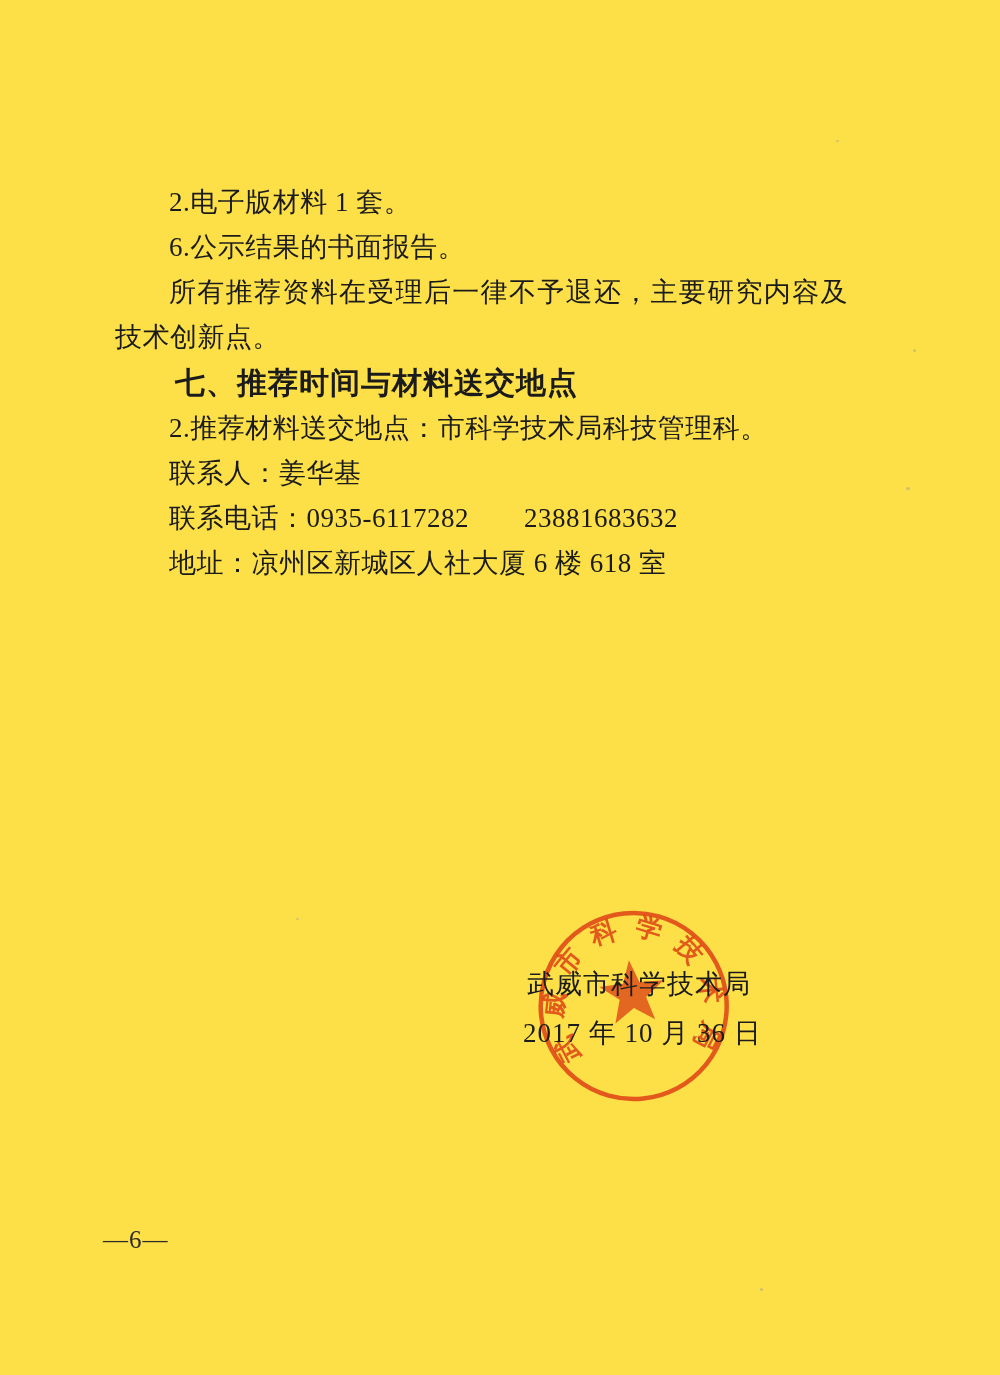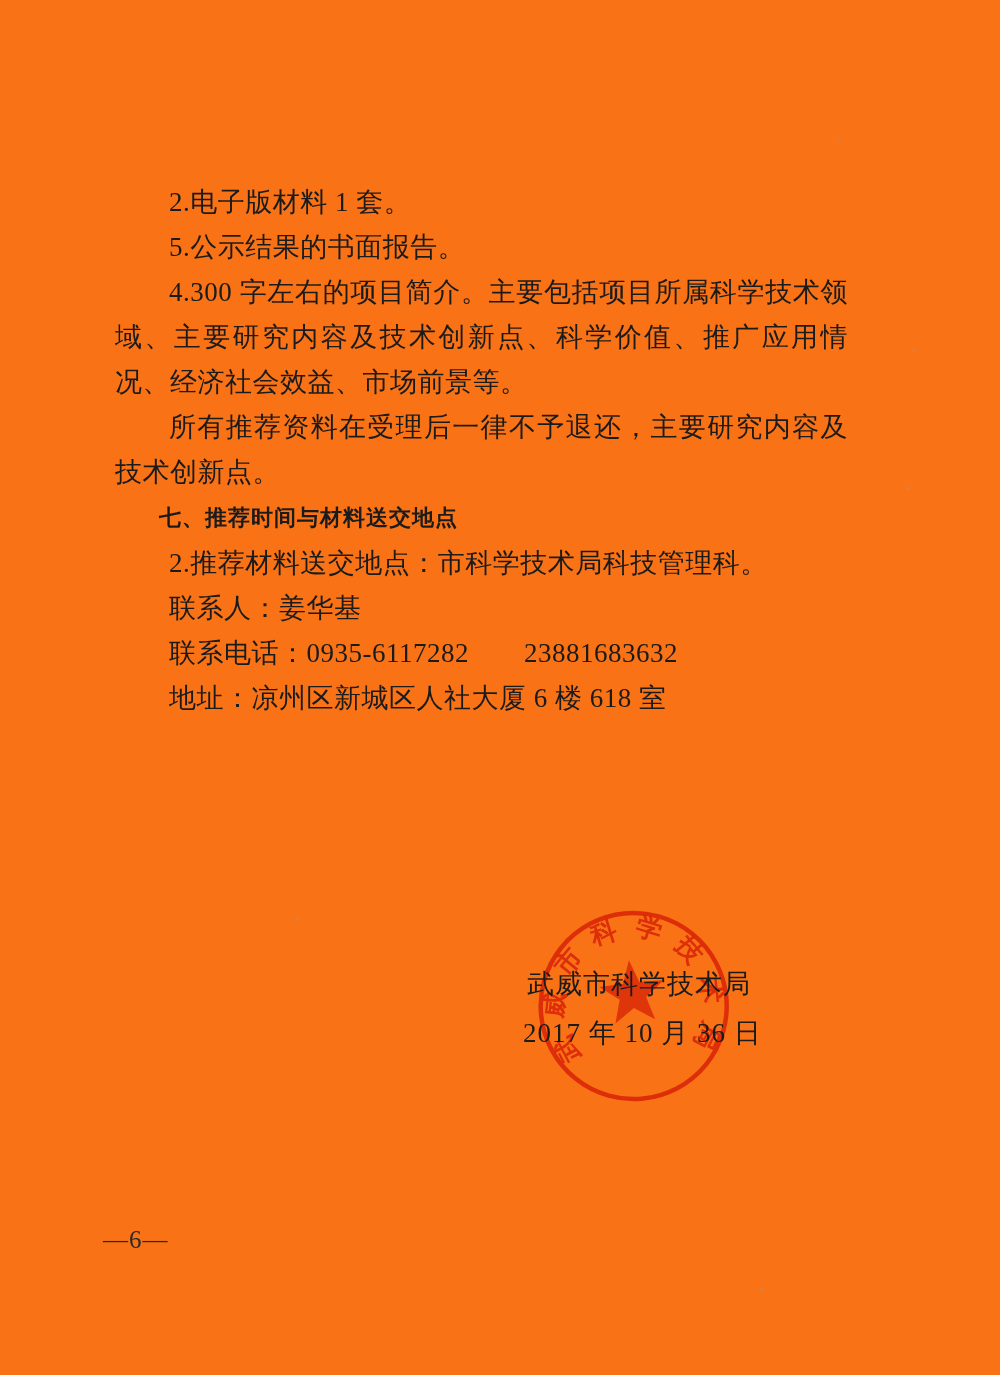--- a/index.html
+++ b/index.html
@@ -4,21 +4,21 @@
 <style>
   html, body {
     margin: 0;
     padding: 0;
     background: #ffffff;
   }
   .page {
     position: relative;
     width: 1000px;
     height: 1375px;
-    background: #f97316;
+    background: #fde047;
     overflow: hidden;
     font-family: "Liberation Serif", "DejaVu Serif", serif;
     color: #1b1b1b;
   }
   .body-text {
     position: absolute;
     left: 115px;
     top: 180px;
     width: 733px;
     font-size: 27px;
@@ -31,21 +31,21 @@
     text-indent: 2em;
   }
   .para.gap-before {
     margin-top: 1px;
   }
   .heading {
     margin: 0;
     text-indent: 2em;
     font-family: "Liberation Sans", "DejaVu Sans", sans-serif;
     font-weight: bold;
-    font-size: 22px;
+    font-size: 30px;
     line-height: 45px;
     letter-spacing: 1px;
   }
   .signature-org {
     position: absolute;
     left: 527px;
     top: 966px;
     font-size: 27px;
     letter-spacing: 1px;
     white-space: nowrap;
@@ -83,22 +83,21 @@
     opacity: 0.45;
   }
 </style>
 </head>
 <body>
 
 <div class="page">
 
   <div class="body-text">
     <p class="para">2.电子版材料 1 套。</p>
-    <p class="para">5.公示结果的书面报告。</p>
-    <p class="para">4.300 字左右的项目简介。主要包括项目所属科学技术领域、主要研究内容及技术创新点、科学价值、推广应用情况、经济社会效益、市场前景等。</p>
+    <p class="para">6.公示结果的书面报告。</p>
     <p class="para">所有推荐资料在受理后一律不予退还，主要研究内容及技术创新点。</p>
     <h2 class="heading">七、推荐时间与材料送交地点</h2>
     <p class="para gap-before">2.推荐材料送交地点：市科学技术局科技管理科。</p>
     <p class="para">联系人：姜华基</p>
     <p class="para">联系电话：0935-6117282　　23881683632</p>
     <p class="para">地址：凉州区新城区人社大厦 6 楼 618 室</p>
   </div>
 
   <svg class="seal" viewBox="0 0 240 250" xmlns="http://www.w3.org/2000/svg">
     <circle cx="120" cy="122" r="93" fill="none" stroke="#dd4038" stroke-width="4.5" opacity="0.92"></circle>

